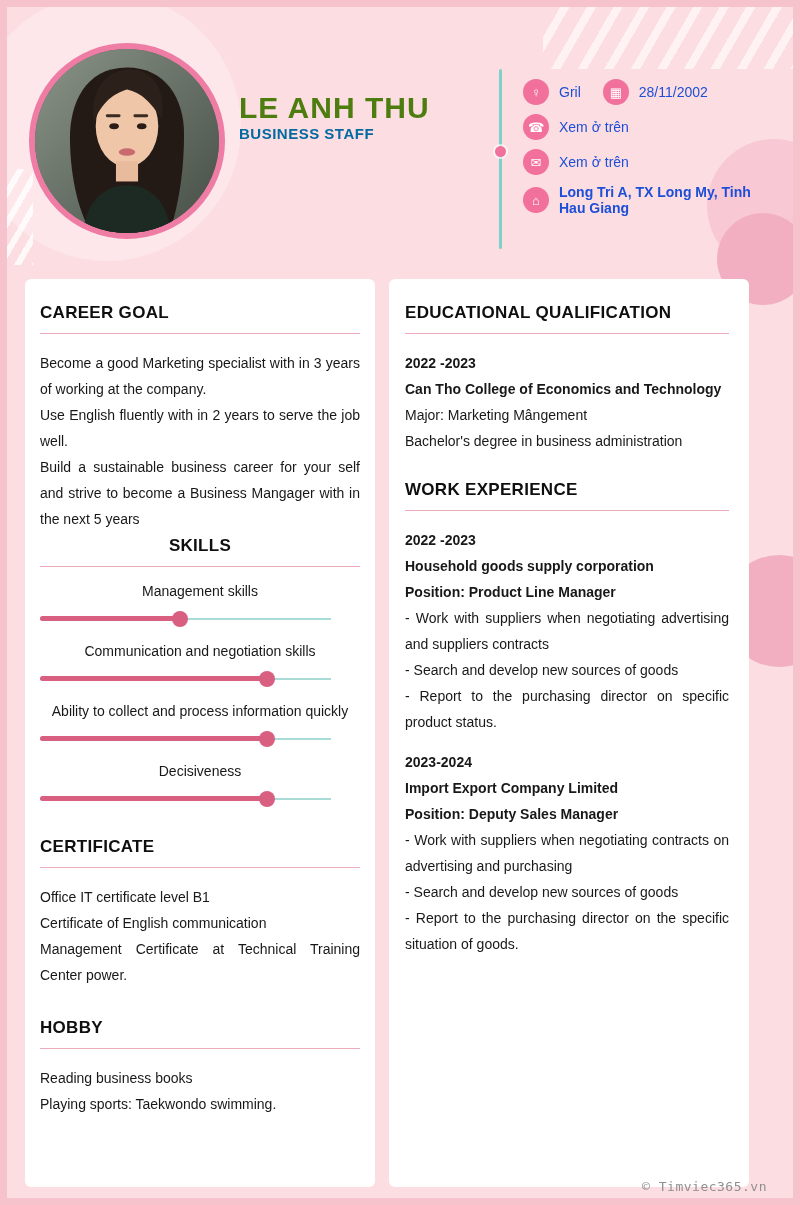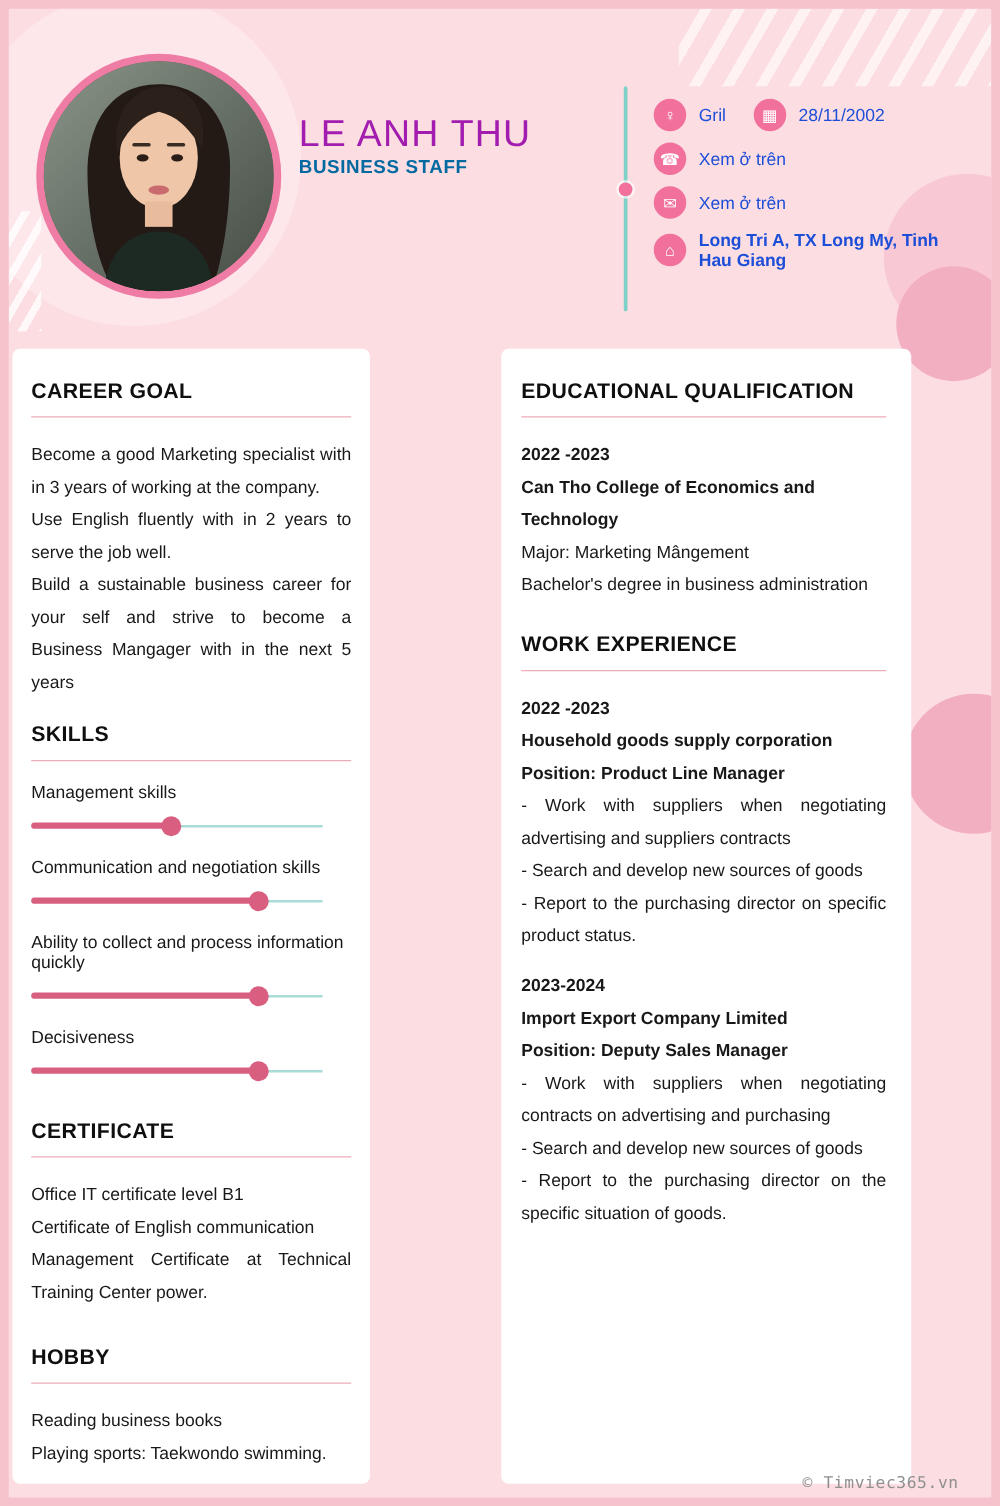--- a/index.html
+++ b/index.html
@@ -32,21 +32,21 @@
   
   .header{ position:absolute; inset:0 0 auto 0; height:268px; z-index:1; }
   .photo{
     position:absolute; left:22px; top:36px; width:196px; height:196px;
     border-radius:50%; border:6px solid var(--ring,#ee7ca4);
     overflow:hidden; background:#5d6657;
   }
   .photo svg{ display:block; width:100%; height:100%; }
   .identity{ position:absolute; left:232px; top:84px; }
   .identity h1{
-    font-size:30px; font-weight:400; letter-spacing:1px; color:#a21caf;
+    font-size:30px; font-weight:700; letter-spacing:1px; color:#4d7c0f;
   }
   .job-title{ font-size:15px; font-weight:700; letter-spacing:.5px; color:#0369a1; }
 
   .divider-line{
     position:absolute; left:492px; top:62px; width:3px; height:180px;
     background:var(--teal,#7fd0c9); border-radius:2px;
   }
   .divider-dot{
     position:absolute; left:488px; top:139px; width:11px; height:11px; border-radius:50%;
     background:var(--accent,#f1719c); box-shadow:0 0 0 2px rgba(255,255,255,.65);
@@ -62,32 +62,32 @@
     display:flex; align-items:center; justify-content:center; margin-right:10px;
   }
   .clabel{ font-size:14px; color:#1d4ed8; line-height:26px; }
   .clabel.wide{ width:212px; line-height:16px;font-weight:bold; }
 
   
   .card{
     position:absolute; top:272px; height:908px; background:var(--card,#ffffff);
     border-radius:6px; z-index:1;
   }
-  .card-left{ left:3px; width:286px; padding:24px 15px 20px 15px; }
-  .card-right{ left:382px; width:328px; padding:24px 20px 20px 16px;margin-left:12px; }
+  .card-left{ left:18px; width:350px; padding:24px 15px 20px 15px; }
+  .card-right{ left:382px; width:360px; padding:24px 20px 20px 16px; }
 
   h2{
     font-size:17px; font-weight:800; letter-spacing:.3px; color:#0f0f0f;
     padding-bottom:10px; border-bottom:1px solid var(--underline,#eeacba);
     margin:0 0 16px 0;
   }
   p{ font-size:14px; line-height:26px; color:var(--ink,#181818); }
   .jt{ text-align:justify; }
   .b{ font-weight:700; }
-  .mt20{ margin-top:20px; } .mt26{ margin-top:26px; } .mt30{ margin-top:30px; }
+  .mt20{ margin-top:4px;text-align:center; } .mt26{ margin-top:26px; } .mt30{ margin-top:30px; }
   .entry + .entry{ margin-top:14px; }
 
   
   .skill{ margin-bottom:16px; }
   .skill-label{ font-size:14px; line-height:16px; color:#181818; margin-bottom:11px; }
   .slider{ position:relative; height:17px; width:91%; }
   .track{ position:absolute; left:0; right:0; top:7.5px; height:2px; background:var(--track,#a9dcd6); }
   .fill{ position:absolute; left:0; top:6px; height:5px; border-radius:4px; background:var(--fill,#d95f81); }
   .knob{
     position:absolute; right:-8px; top:-5.5px; width:16px; height:16px;

